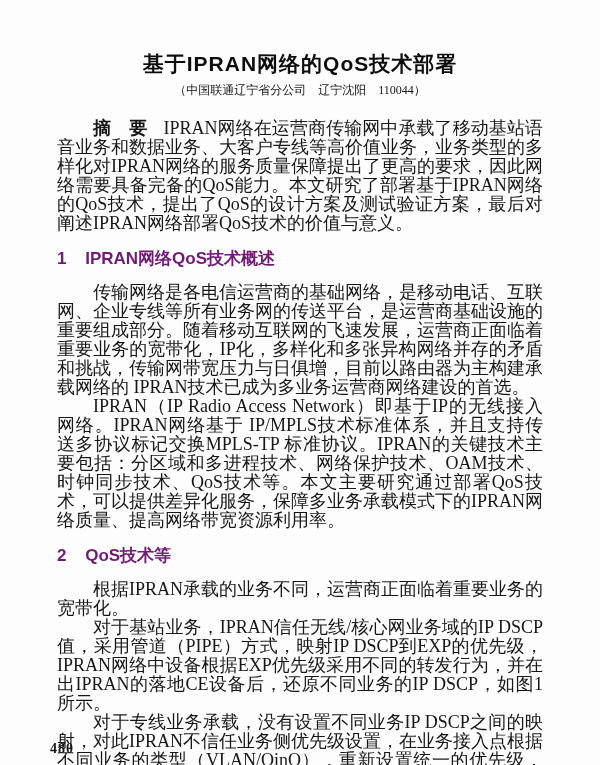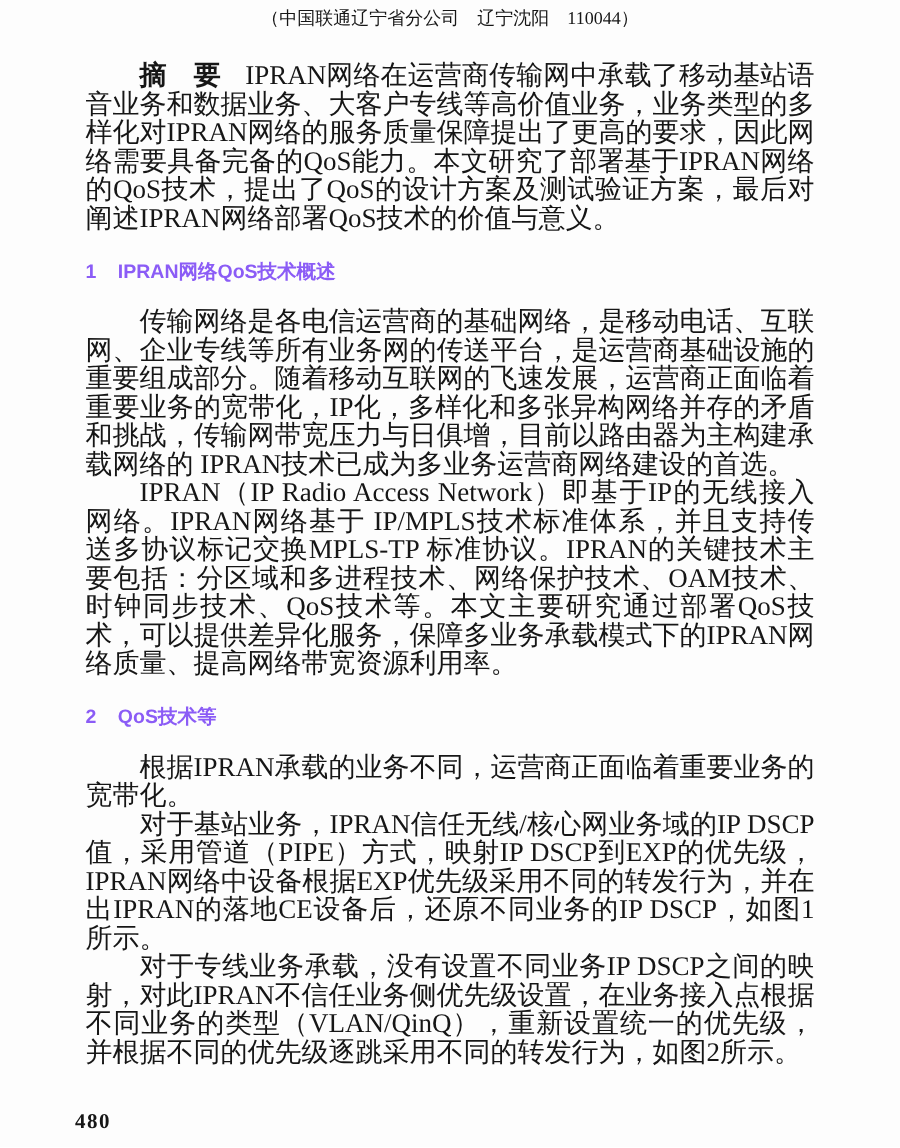--- a/index.html
+++ b/index.html
@@ -54,40 +54,41 @@
   p.abstract { margin-top: 21px; }
   .lbl {
     font-family: "Liberation Sans", "DejaVu Sans", sans-serif;
     font-weight: bold;
     margin-right: 0.9em;
   }
   h2.section {
     margin: 15px 0 13px 0;
     font-family: "Liberation Sans", "DejaVu Sans", sans-serif;
     font-weight: bold;
-    font-size: 13px;
+    font-size: 17px;
     line-height: 22px;
-    color: #8b5cf6;
+    color: #701a75;
   }
   h2.section .num { margin-right: 1.1em; }
   .pagenum {
     position: absolute;
     left: 50px;
     bottom 8px;
     bottom: 8px;
     font-weight: bold;
     font-size: 14px;
     letter-spacing: 1px;
   }
 </style>
 </head>
 <body>
 
 <div class="page">
 
+  <h1 class="title">基于IPRAN网络的QoS技术部署</h1>
 
 
   <div class="affiliation">（中国联通辽宁省分公司　辽宁沈阳　110044）</div>
 
   <div class="content">
 
     <p class="abstract"><span class="lbl">摘　要</span><span>IPRAN网络在运营商传输网中承载了移动基站语音业务和数据业务、大客户专线等高价值业务，业务类型的多样化对IPRAN网络的服务质量保障提出了更高的要求，因此网络需要具备完备的QoS能力。本文研究了部署基于IPRAN网络的QoS技术，提出了QoS的设计方案及测试验证方案，最后对阐述IPRAN网络部署QoS技术的价值与意义。</span></p>
 
 
     <h2 class="section"><span class="num">1</span><span>IPRAN网络QoS技术概述</span></h2>

